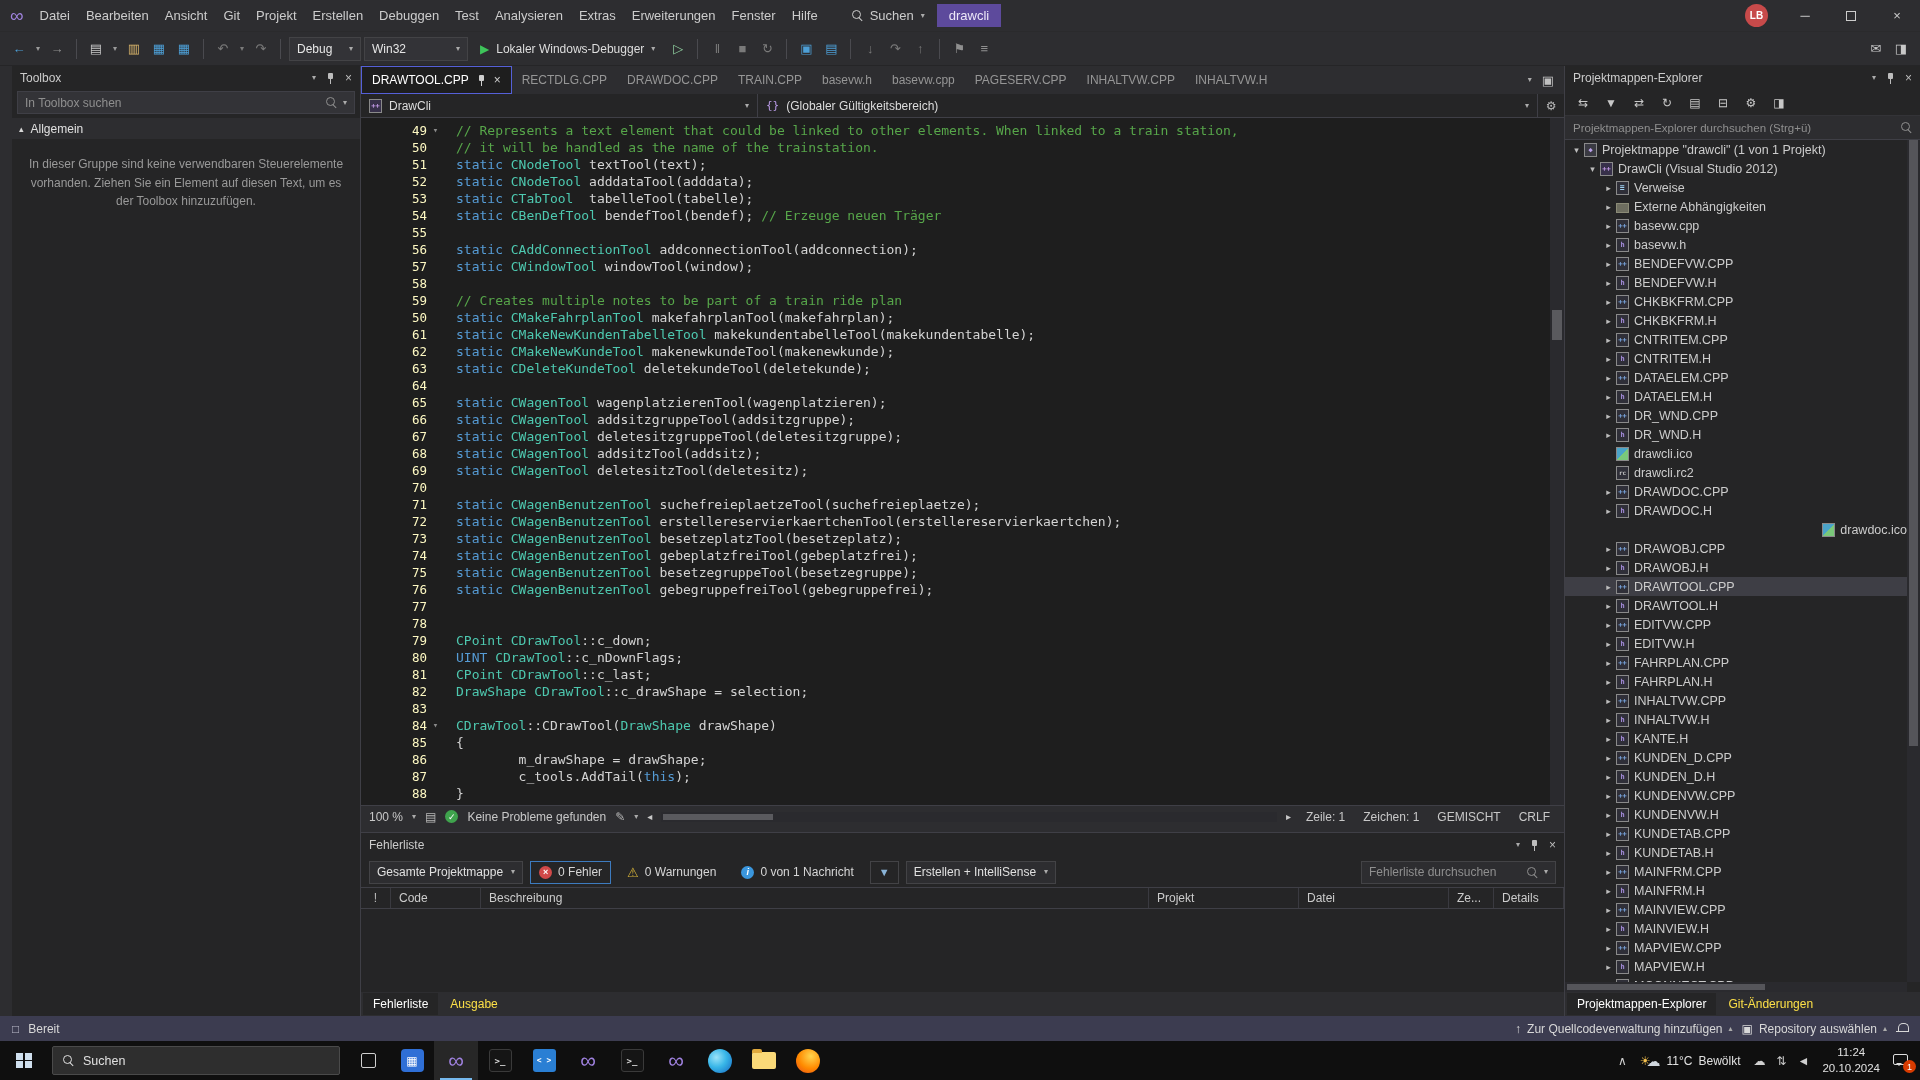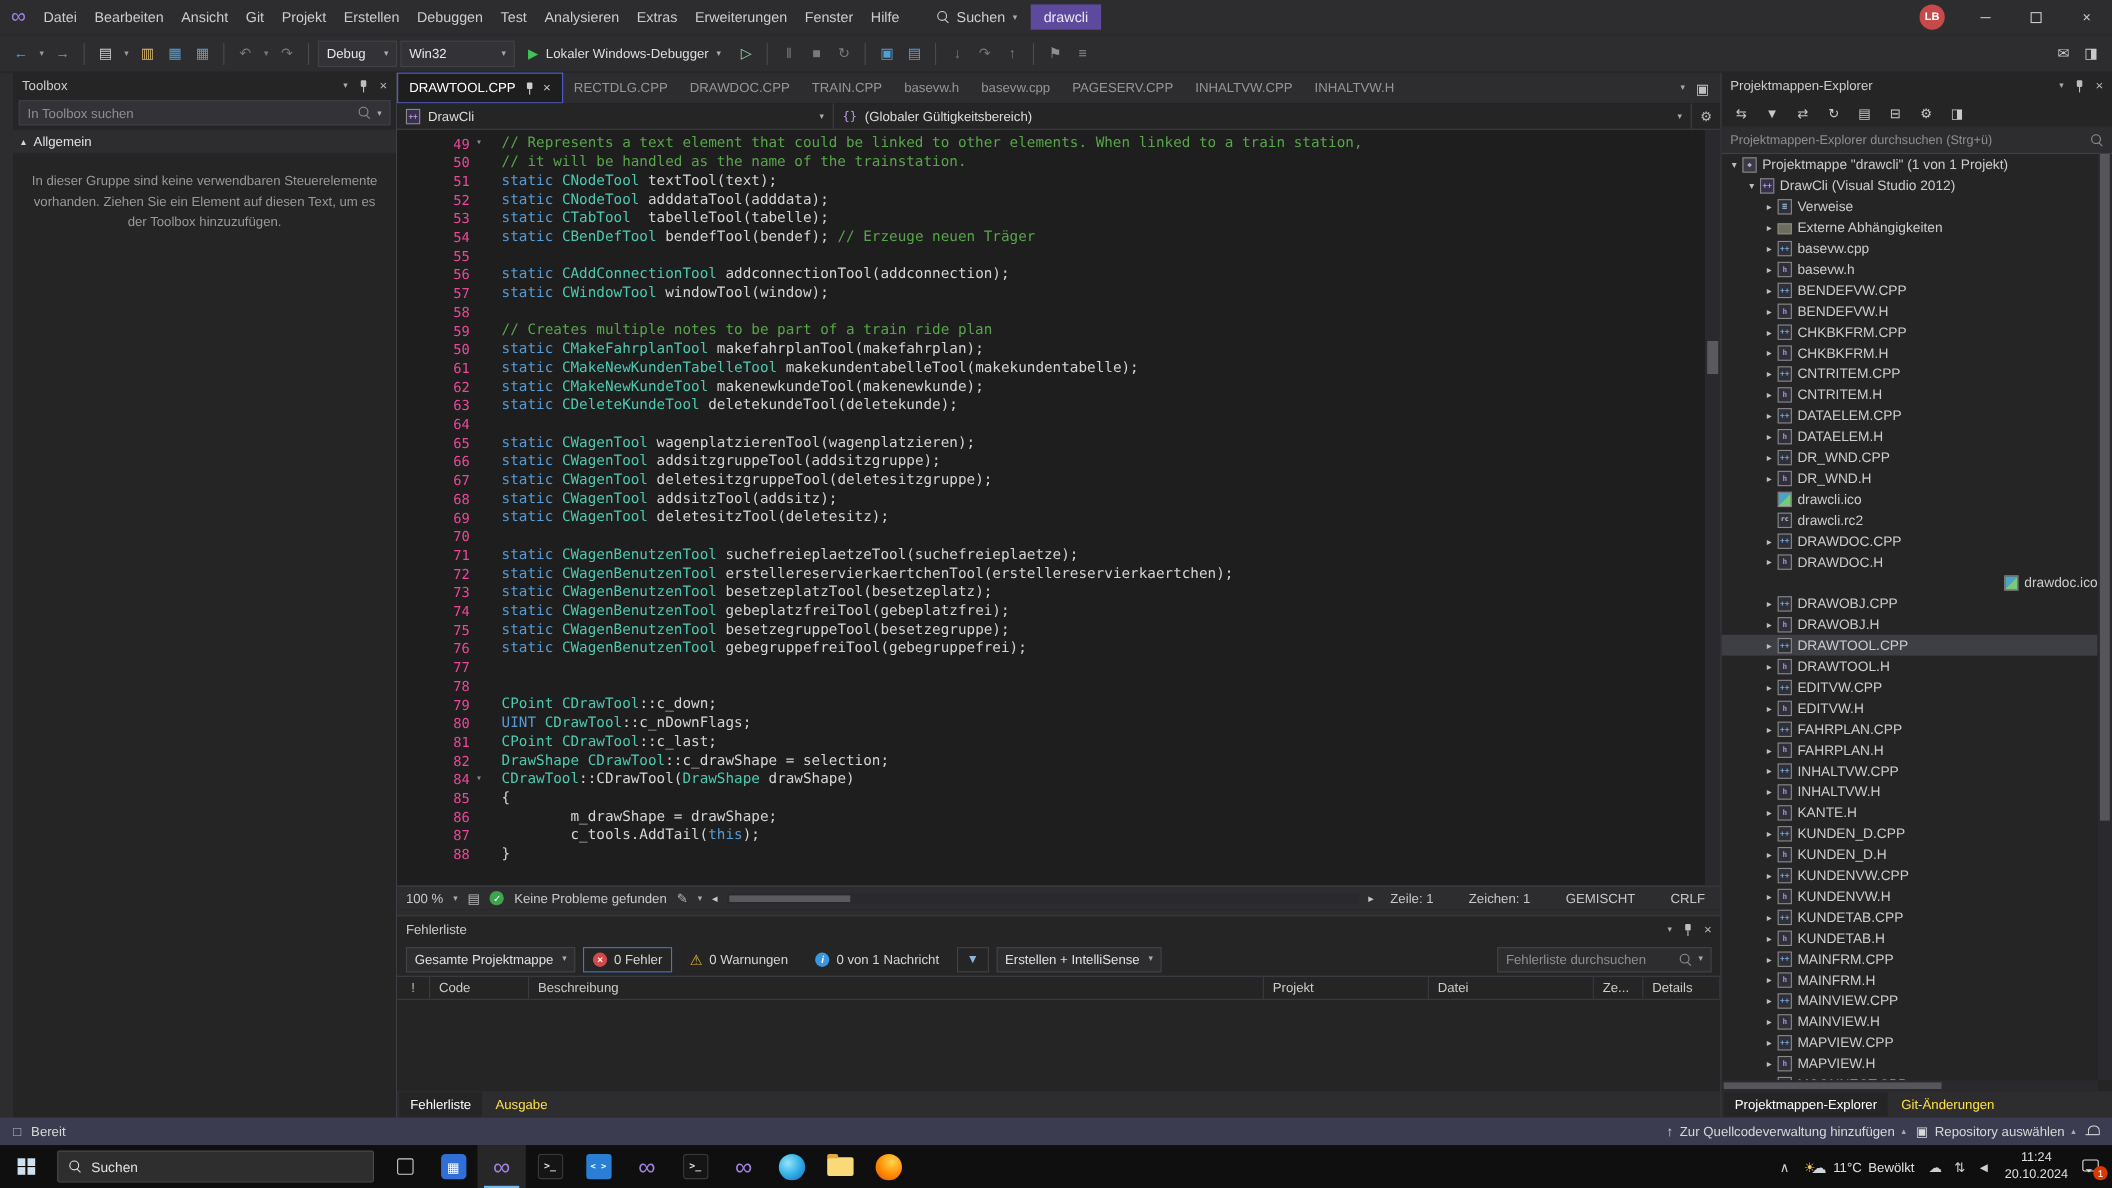--- a/index.html
+++ b/index.html
@@ -63,33 +63,33 @@
 .nav-cell .caret{margin-left:auto}
 .nav-c1{width:33%}
 .nav-c2{flex:1}
 .nav-c3{width:26px;justify-content:center;border-right:none;color:#b9b9b9}
 .scope-ic{color:#b99ae6;font-size:11px;font-family:"DejaVu Sans Mono",monospace}
 
 
 .code-area{flex:1;position:relative;overflow:hidden}
 .code-lines{position:absolute;inset:0 14px 0 0;padding-top:4px;overflow:hidden}
 .code-line{display:flex;height:17px;line-height:17px;font-family:"DejaVu Sans Mono",monospace;font-size:13px;white-space:pre}
-.ln{width:66px;flex:none;text-align:right;color:#ec4899;font-size:12.5px}
+.ln{width:66px;flex:none;text-align:right;color:#fef9c3;font-size:12.5px}
 .fold{width:17px;flex:none;text-align:center;color:#8a8a8a;font-size:9px}
 .lc{flex:none;padding-left:12px}
 .s-k{color:#569cd6}.s-t{color:#4ec9b0}.s-c{color:#57a64a}.s-p{color:#d4d4d4}
 .vscroll{position:absolute;top:0;right:0;bottom:0;width:14px;background:#2a2a2e}
 .vthumb{position:absolute;left:2px;right:2px;top:28%;height:30px;background:#5a5a5e}
 
 
 .editor-status{height:22px;flex:none;background:#2d2d30;border-top:1px solid #3f3f46;display:flex;align-items:center;padding:0 8px;gap:9px;font-size:12px;color:#c8c8c8}
 .check-circle{width:13px;height:13px;border-radius:50%;background:#3fa34d;color:#fff;font-size:9px;display:flex;align-items:center;justify-content:center;flex:none}
 .hscroll{flex:1;height:10px;background:#2a2a2e;position:relative}
 .hthumb{position:absolute;top:2px;height:6px;left:2px;width:110px;background:#5a5a5e}
-.es-right{display:flex;gap:32px;padding:0 6px}
+.es-right{display:flex;gap:18px;padding:0 6px}
 .splitter{height:5px;flex:none;background:#2d2d30}
 
 
 .errorlist{height:184px;flex:none;background:#252526;border-top:1px solid #3f3f46;display:flex;flex-direction:column}
 .el-toolbar{height:30px;flex:none;display:flex;align-items:center;gap:7px;padding:0 8px;font-size:12px}
 .el-dd{height:23px;background:#2d2d30;border:1px solid #434346;display:flex;align-items:center;gap:8px;padding:0 7px;color:#e0e0e0}
 .el-btn{height:23px;display:flex;align-items:center;gap:6px;padding:0 8px;border:1px solid transparent;color:#d6d6d6}
 .el-btn.active{border-color:#3d7bbf}
 .err-ic{width:13px;height:13px;border-radius:50%;background:#d14949;color:#fff;font-size:9px;font-weight:bold;display:flex;align-items:center;justify-content:center}
 .warn-ic{color:#d8b438;font-size:13px}
@@ -362,20 +362,21 @@
             <div class="code-line"><span class="ln">73</span><span class="fold"></span><span class="lc"><span class="s-k">static </span><span class="s-t">CWagenBenutzenTool</span><span class="s-p"> besetzeplatzTool(besetzeplatz);</span></span></div>
             <div class="code-line"><span class="ln">74</span><span class="fold"></span><span class="lc"><span class="s-k">static </span><span class="s-t">CWagenBenutzenTool</span><span class="s-p"> gebeplatzfreiTool(gebeplatzfrei);</span></span></div>
             <div class="code-line"><span class="ln">75</span><span class="fold"></span><span class="lc"><span class="s-k">static </span><span class="s-t">CWagenBenutzenTool</span><span class="s-p"> besetzegruppeTool(besetzegruppe);</span></span></div>
             <div class="code-line"><span class="ln">76</span><span class="fold"></span><span class="lc"><span class="s-k">static </span><span class="s-t">CWagenBenutzenTool</span><span class="s-p"> gebegruppefreiTool(gebegruppefrei);</span></span></div>
             <div class="code-line"><span class="ln">77</span><span class="fold"></span><span class="lc"></span></div>
             <div class="code-line"><span class="ln">78</span><span class="fold"></span><span class="lc"></span></div>
             <div class="code-line"><span class="ln">79</span><span class="fold"></span><span class="lc"><span class="s-t">CPoint</span><span class="s-p"> </span><span class="s-t">CDrawTool</span><span class="s-p">::c_down;</span></span></div>
             <div class="code-line"><span class="ln">80</span><span class="fold"></span><span class="lc"><span class="s-k">UINT</span><span class="s-p"> </span><span class="s-t">CDrawTool</span><span class="s-p">::c_nDownFlags;</span></span></div>
             <div class="code-line"><span class="ln">81</span><span class="fold"></span><span class="lc"><span class="s-t">CPoint</span><span class="s-p"> </span><span class="s-t">CDrawTool</span><span class="s-p">::c_last;</span></span></div>
             <div class="code-line"><span class="ln">82</span><span class="fold"></span><span class="lc"><span class="s-t">DrawShape</span><span class="s-p"> </span><span class="s-t">CDrawTool</span><span class="s-p">::c_drawShape = selection;</span></span></div>
+            <div class="code-line"><span class="ln">83</span><span class="fold"></span><span class="lc"></span></div>
             <div class="code-line"><span class="ln">84</span><span class="fold">▾</span><span class="lc"><span class="s-t">CDrawTool</span><span class="s-p">::CDrawTool(</span><span class="s-t">DrawShape</span><span class="s-p"> drawShape)</span></span></div>
             <div class="code-line"><span class="ln">85</span><span class="fold"></span><span class="lc"><span class="s-p">{</span></span></div>
             <div class="code-line"><span class="ln">86</span><span class="fold"></span><span class="lc"><span class="s-p">        m_drawShape = drawShape;</span></span></div>
             <div class="code-line"><span class="ln">87</span><span class="fold"></span><span class="lc"><span class="s-p">        c_tools.AddTail(</span><span class="s-k">this</span><span class="s-p">);</span></span></div>
             <div class="code-line"><span class="ln">88</span><span class="fold"></span><span class="lc"><span class="s-p">}</span></span></div>
           </div>
         <div class="vscroll">
           <div class="vthumb"></div>
         </div>
       </div>

